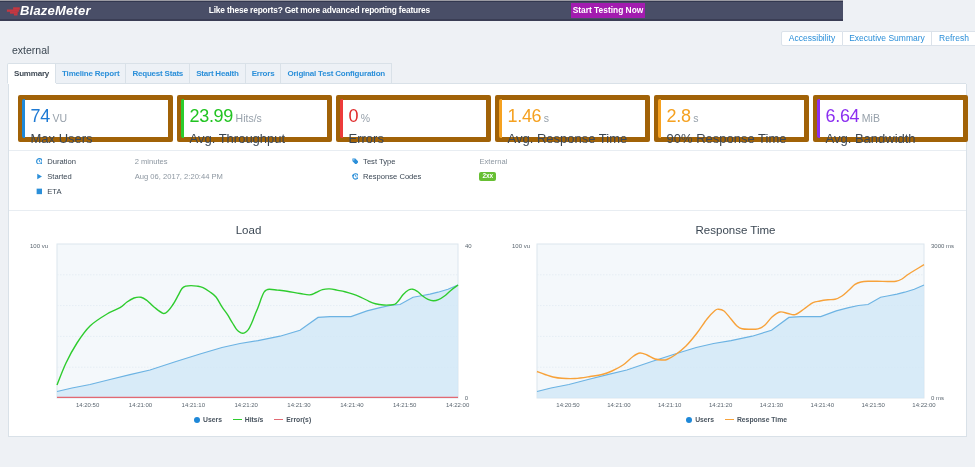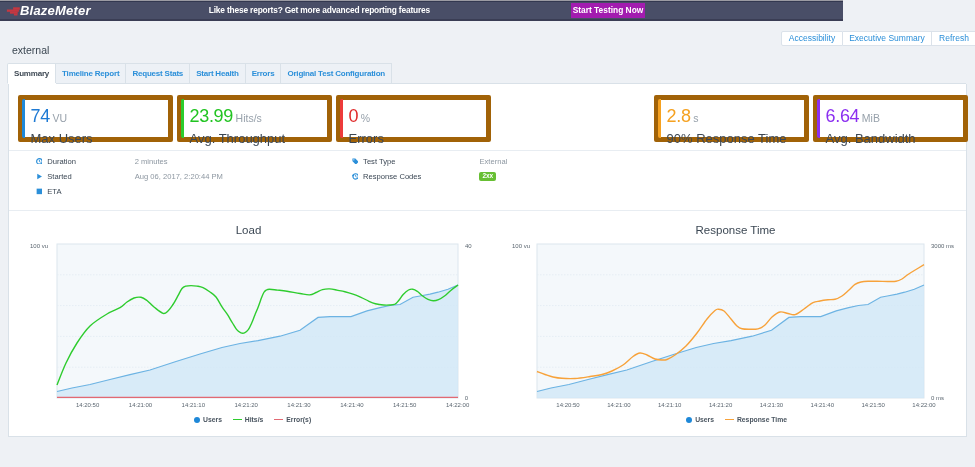--- a/index.html
+++ b/index.html
@@ -100,20 +100,25 @@
     </div>
     <div class="kpi" style="left:168px">
       <div class="bar" style="background:#2ccc2c"></div>
       <div class="num" style="color:#22c422">23.99<span class="unit">Hits/s</span></div>
       <div class="lbl">Avg. Throughput</div>
     </div>
     <div class="kpi" style="left:327px">
       <div class="bar" style="background:#ed3b3b"></div>
       <div class="num" style="color:#e02d2d">0<span class="unit">%</span></div>
       <div class="lbl">Errors</div>
+    </div>
+    <div class="kpi" style="left:486px">
+      <div class="bar" style="background:#f5a120"></div>
+      <div class="num" style="color:#f5a120">1.46<span class="unit">s</span></div>
+      <div class="lbl">Avg. Response Time</div>
     </div>
     <div class="kpi" style="left:645px">
       <div class="bar" style="background:#f5a120"></div>
       <div class="num" style="color:#f5a120">2.8<span class="unit">s</span></div>
       <div class="lbl">90% Response Time</div>
     </div>
     <div class="kpi" style="left:804px">
       <div class="bar" style="background:#8b2ff0"></div>
       <div class="num" style="color:#8b2ff0">6.64<span class="unit">MiB</span></div>
       <div class="lbl">Avg. Bandwidth</div>

